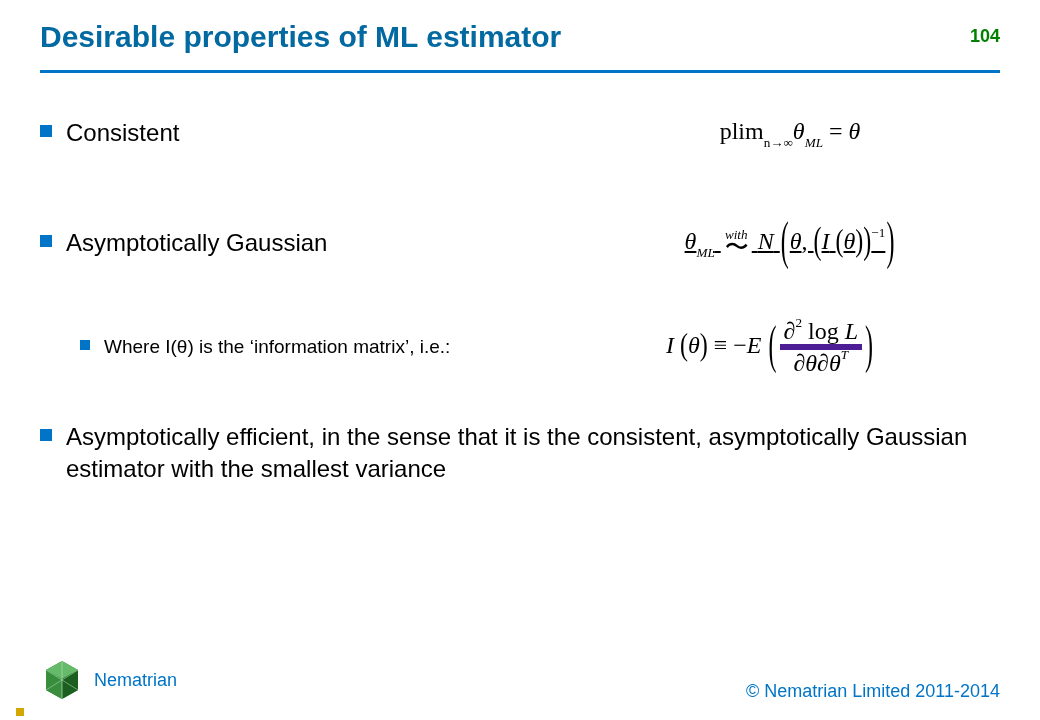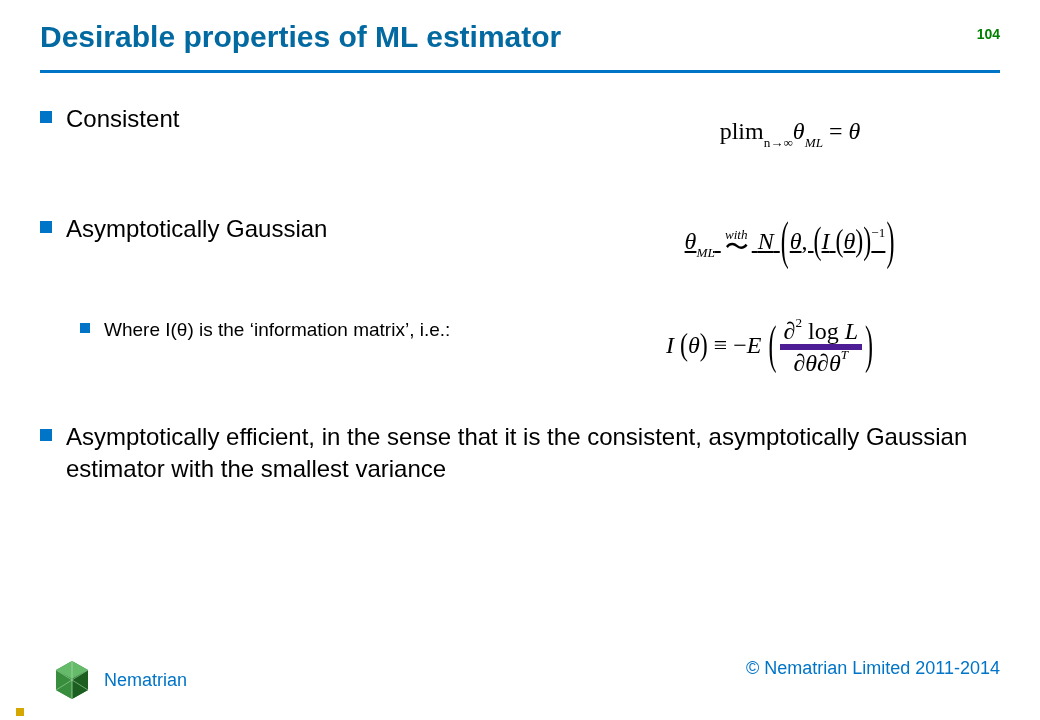--- a/index.html
+++ b/index.html
@@ -33,29 +33,29 @@
       height: 0;
       border-top: 3px solid #0074C7;
       margin-right: 0;
       margin-left: 0;
     }
     .slide-number {
       position: absolute;
       right: 40px;
       top: 26px;
       color: #008000;
-      font-size: 14px;
+      font-size: 18px;
       font-weight: bold;
     }
     .body {
       padding: 30px 40px 0 40px;
     }
     .row {
       display: flex;
-      align-items: flex-start;
+      align-items: center;
       margin-bottom: 50px;
     }
     .row.tight { margin-bottom: 44px; }
     .row.last { margin-bottom: 15px; }
     .bullet-block {
       display: flex;
       align-items: flex-start;
       flex: 1;
     }
     .bullet-block.indent1 { margin-left: 40px; }
@@ -125,24 +125,24 @@
       text-align: center;
       vertical-align: middle;
       line-height: 0.7;
       margin: 0 4px;
     }
     .asym-top { font-size: 0.55em; font-style: italic; display: block; }
     .asym-bot { font-family: Arial; display: block; letter-spacing: -1px; }
     .footer {
       position: absolute;
       bottom: 18px;
-      left: 50px;
+      left: 40px;
       right: 40px;
       display: flex;
-      align-items: flex-start;
+      align-items: flex-end;
       justify-content: space-between;
       color: #0074C7;
       font-size: 18px;
     }
     .brand-left {
       display: flex;
       align-items: center;
       gap: 10px;
     }
     .corner-square {

